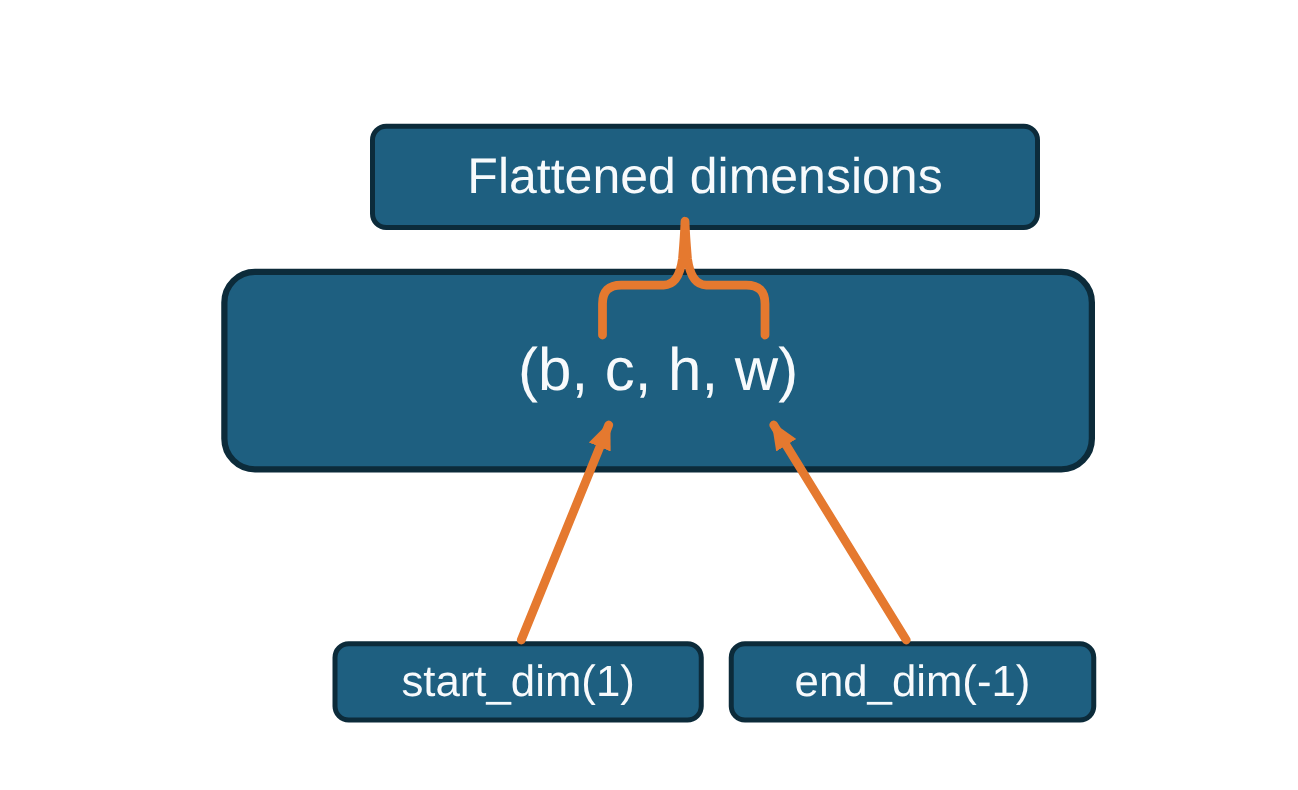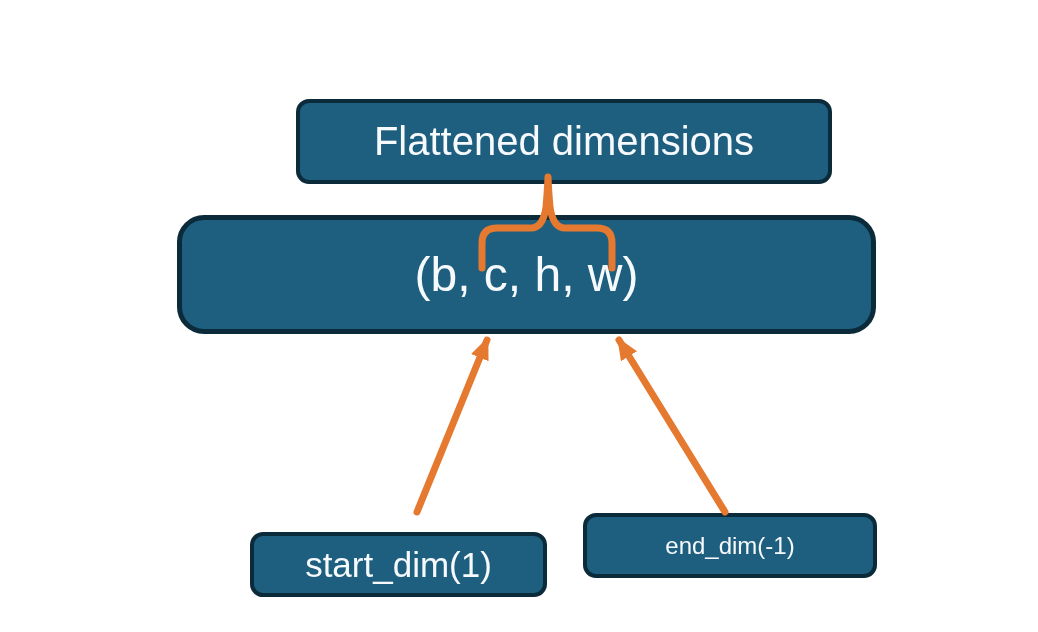--- a/index.html
+++ b/index.html
@@ -28,37 +28,36 @@
   }
   .node span { display: block; }
   #title-box {
     left: 296px; top: 99px;
     width: 536px; height: 85px;
     border-radius: 13px;
     font-size: 40px;
   }
   #main-box {
     left: 177px; top: 215px;
-    width: 699px; height: 119px;
+    width: 699px; height: 163px;
     border: 5px solid var(--box-border, #0c2b3a);
     border-radius: 27px;
     font-size: 48px;
   }
   #start-box {
-    left: 250px; top: 513px;
+    left: 266px; top: 513px;
     width: 297px; height: 65px;
     border-radius: 13px;
     font-size: 35px;
-    margin-top: 19px;
   }
   #end-box {
     left: 583px; top: 513px;
     width: 294px; height: 65px;
     border-radius: 13px;
-    font-size: 24px;
+    font-size: 35px;
   }
   svg.overlay {
     position: absolute;
     left: 0; top: 0;
     width: 1038px; height: 632px;
     pointer-events: none;
   }
   .orange-stroke {
     stroke: var(--accent-orange, #e5792f);
     stroke-width: 7;

